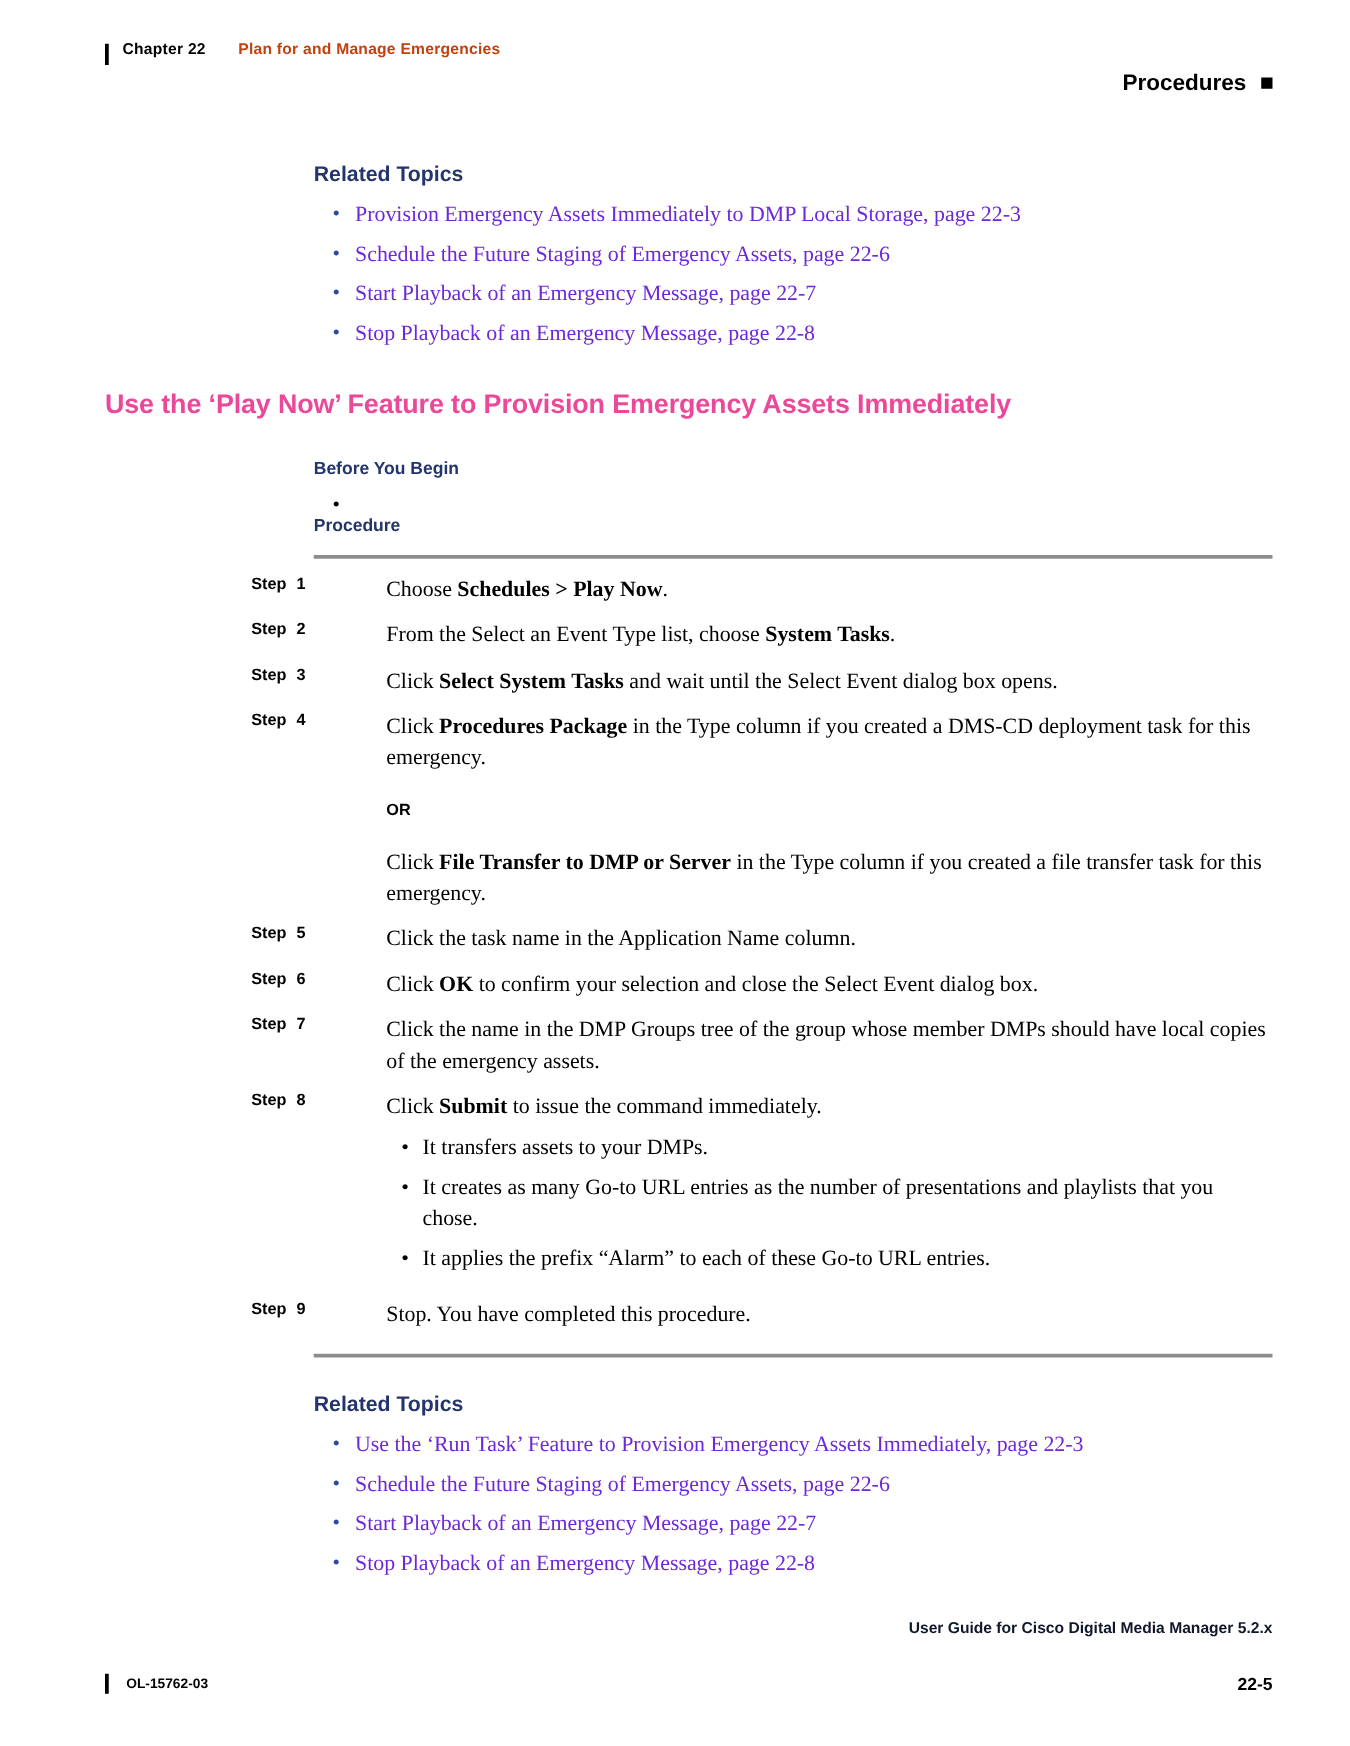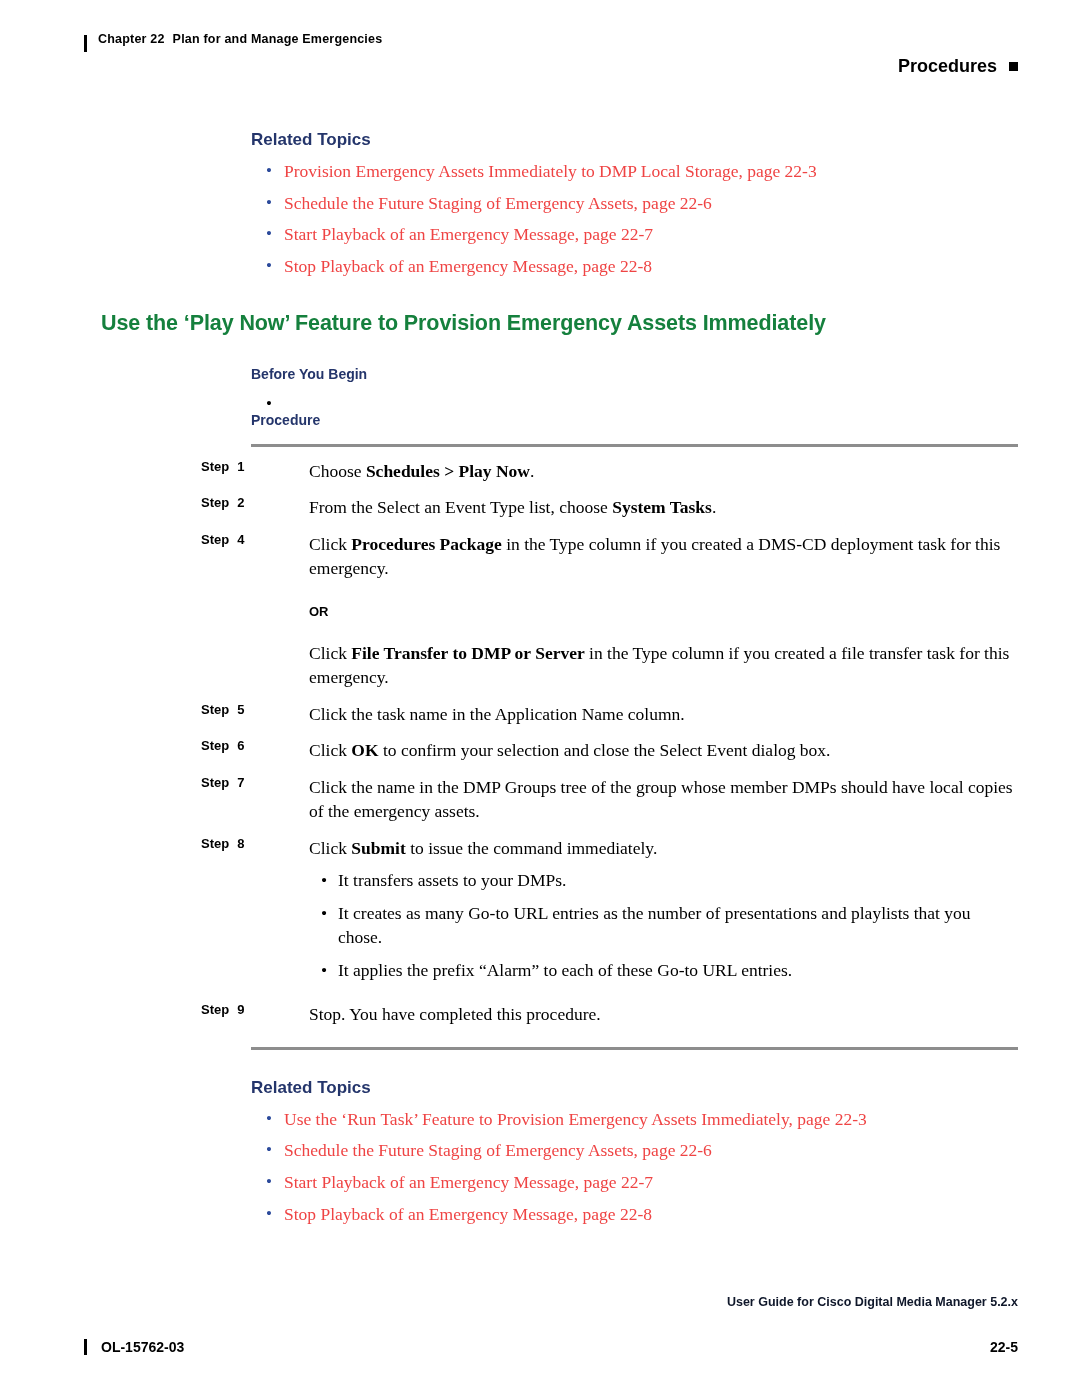--- a/index.html
+++ b/index.html
@@ -47,22 +47,22 @@
     top: 3px;
     width: 3px;
     height: 17px;
     background: #000;
   }
   .chapter-label {
     margin-left: 14px;
     color: #000;
   }
   .chapter-title {
-    margin-left: 8px;
-    color: #000000;
+    margin-left: 26px;
+    color: #c2410c;
   }
   .header-right {
     position: absolute;
     right: 0;
     top: 24px;
     display: flex;
     align-items: center;
     font-family: "Liberation Sans", sans-serif;
     font-weight: bold;
     font-size: 18px;
@@ -107,29 +107,29 @@
     line-height: 1.35;
   }
   ul.links li .bullet {
     position: absolute;
     left: 182px;
     top: 0px;
     color: #2b4a9b;
     font-size: 17px;
   }
   ul.links li .ln {
-    color: #ef4444;
+    color: #6d28d9;
   }
 
   h1.section-title {
     font-family: "Liberation Sans", sans-serif;
     font-weight: bold;
     font-size: 21.5px;
-    color: #15803d;
-    margin: 32px 0 0 17px;
+    color: #ec4899;
+    margin: 32px 0 0 0;
     letter-spacing: -0.1px;
   }
 
   .sub-head {
     font-family: "Liberation Sans", sans-serif;
     font-weight: bold;
     font-size: 14px;
     color: #24356b;
     margin: 30px 0 10px 167px;
   }
@@ -233,21 +233,21 @@
     font-weight: bold;
     font-size: 12.5px;
     color: #0f172a;
   }
   .footer-doc {
     position: absolute;
     left: 0;
     bottom: 0;
     font-family: "Liberation Sans", sans-serif;
     font-weight: bold;
-    font-size: 14px;
+    font-size: 11px;
     color: #000;
     display: flex;
     align-items: center;
   }
   .footer-doc .vr {
     width: 3px;
     height: 16px;
     background: #000;
     margin-right: 14px;
   }
@@ -309,20 +309,26 @@
               <div><span>Choose </span><b>Schedules &gt; Play Now</b><span>.</span></div>
             </td>
           </tr>
           <tr>
             <td class="step-num"><span>Step</span><span class="n">2</span></td>
             <td class="step-body">
               <div><span>From the Select an Event Type list, choose </span><b>System Tasks</b><span>.</span></div>
             </td>
           </tr>
           <tr>
+            <td class="step-num"><span>Step</span><span class="n">3</span></td>
+            <td class="step-body">
+              <div><span>Click </span><b>Select System Tasks</b><span> and wait until the Select Event dialog box opens.</span></div>
+            </td>
+          </tr>
+          <tr>
             <td class="step-num"><span>Step</span><span class="n">4</span></td>
             <td class="step-body">
               <div><span>Click </span><b>Procedures Package</b><span> in the Type column if you created a DMS-CD deployment task for this emergency.</span></div>
               <div class="or-label" style="margin: 22px 0px 20px;">OR</div>
               <div><span>Click </span><b>File Transfer to DMP or Server</b><span> in the Type column if you created a file transfer task for this emergency.</span></div>
             </td>
           </tr>
           <tr>
             <td class="step-num"><span>Step</span><span class="n">5</span></td>
             <td class="step-body">

